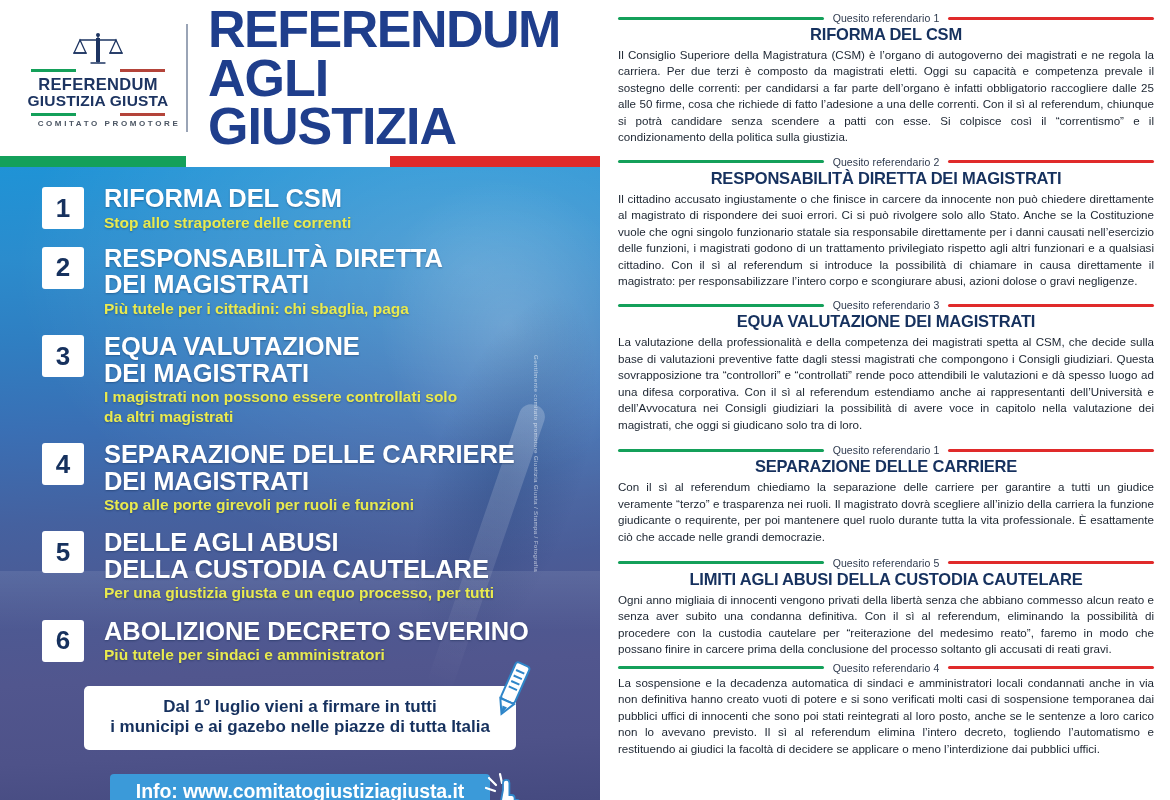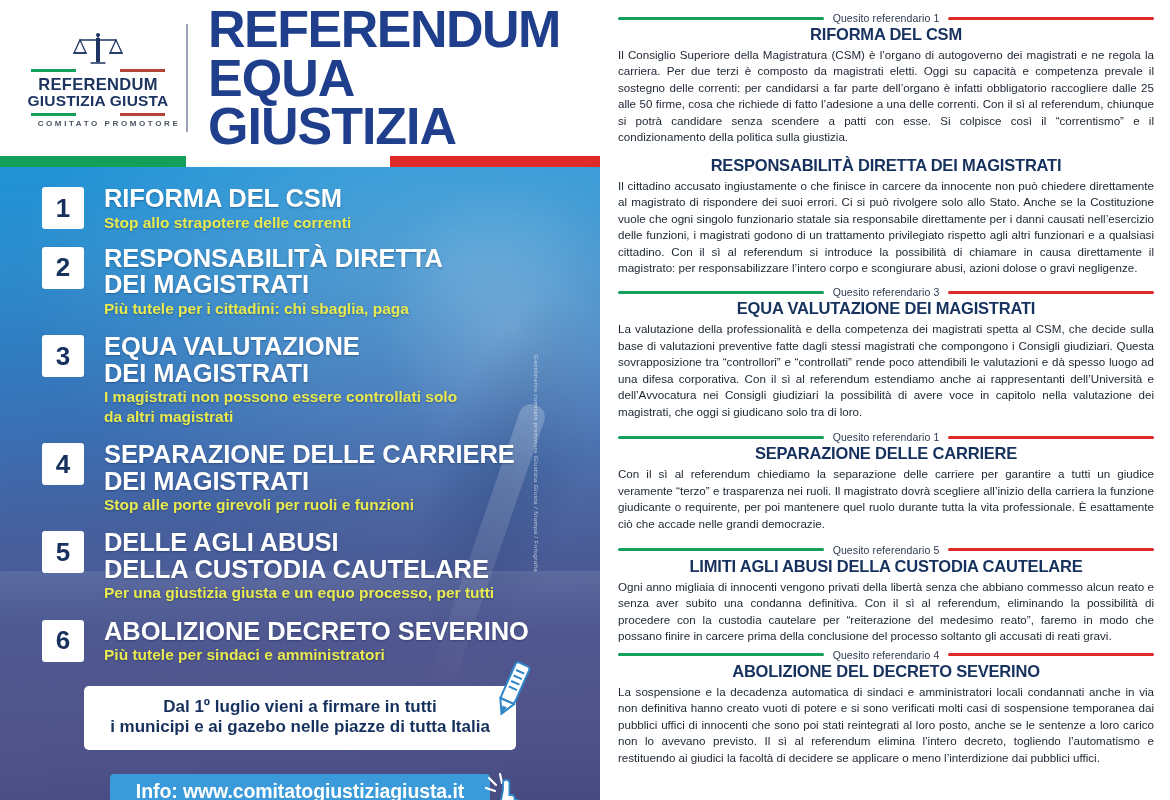--- a/index.html
+++ b/index.html
@@ -384,21 +384,21 @@
             <i style="background:#b4443a"></i>
         </span>
 
         <span class="logo-tag">COMITATO PROMOTORE</span>
       </div>
 
       <span class="masthead-divider"></span>
 
       <div class="masthead-title">
         <div class="l1">REFERENDUM</div>
-        <div>EQUA</div>
+        <div>AGLI</div>
         <div>GIUSTIZIA</div>
       </div>
     </div>
 
     <div class="tricolor">
       <i class="g" style="background:#14a05a"></i>
       <i class="w" style="background:#ffffff"></i>
       <i class="r" style="background:#e02a2a"></i>
     </div>
 
@@ -516,20 +516,25 @@
       <div class="q-ruleline">
         <span class="rule green"></span>
         <span class="q-label">Quesito referendario 1</span>
         <span class="rule red"></span>
       </div>
       <div class="q-title">RIFORMA DEL CSM</div>
       <div class="q-body">Il Consiglio Superiore della Magistratura (CSM) è l’organo di autogoverno dei magistrati e ne regola la carriera. Per due terzi è composto da magistrati eletti. Oggi su capacità e competenza prevale il sostegno delle correnti: per candidarsi a far parte dell’organo è infatti obbligatorio raccogliere dalle 25 alle 50 firme, cosa che richiede di fatto l’adesione a una delle correnti. Con il sì al referendum, chiunque si potrà candidare senza scendere a patti con esse. Si colpisce così il “correntismo” e il condizionamento della politica sulla giustizia.</div>
     </div>
 
     <div class="q-block q2">
+      <div class="q-ruleline">
+        <span class="rule green"></span>
+        <span class="q-label">Quesito referendario 2</span>
+        <span class="rule red"></span>
+      </div>
       <div class="q-title">RESPONSABILITÀ DIRETTA DEI MAGISTRATI</div>
       <div class="q-body">Il cittadino accusato ingiustamente o che finisce in carcere da innocente non può chiedere direttamente al magistrato di rispondere dei suoi errori. Ci si può rivolgere solo allo Stato. Anche se la Costituzione vuole che ogni singolo funzionario statale sia responsabile direttamente per i danni causati nell’esercizio delle funzioni, i magistrati godono di un trattamento privilegiato rispetto agli altri funzionari e a qualsiasi cittadino. Con il sì al referendum si introduce la possibilità di chiamare in causa direttamente il magistrato: per responsabilizzare l’intero corpo e scongiurare abusi, azioni dolose o gravi negligenze.</div>
     </div>
 
     <div class="q-block q3">
       <div class="q-ruleline">
         <span class="rule green"></span>
         <span class="q-label">Quesito referendario 3</span>
         <span class="rule red"></span>
       </div>
@@ -556,18 +561,17 @@
       <div class="q-title">LIMITI AGLI ABUSI DELLA CUSTODIA CAUTELARE</div>
       <div class="q-body">Ogni anno migliaia di innocenti vengono privati della libertà senza che abbiano commesso alcun reato e senza aver subito una condanna definitiva. Con il sì al referendum, eliminando la possibilità di procedere con la custodia cautelare per “reiterazione del medesimo reato”, faremo in modo che possano finire in carcere prima della conclusione del processo soltanto gli accusati di reati gravi.</div>
     </div>
 
     <div class="q-block q6">
       <div class="q-ruleline">
         <span class="rule green"></span>
         <span class="q-label">Quesito referendario 4</span>
         <span class="rule red"></span>
       </div>
-      <div class="q-title">ABOLIZIONE DEL DECRETO SEVERINO</div>
       <div class="q-body">La sospensione e la decadenza automatica di sindaci e amministratori locali condannati anche in via non definitiva hanno creato vuoti di potere e si sono verificati molti casi di sospensione temporanea dai pubblici uffici di innocenti che sono poi stati reintegrati al loro posto, anche se le sentenze a loro carico non lo avevano previsto. Il sì al referendum elimina l’intero decreto, togliendo l’automatismo e restituendo ai giudici la facoltà di decidere se applicare o meno l’interdizione dai pubblici uffici.</div>
     </div>
 
   </div>
 </div>
 
 </body></html>

